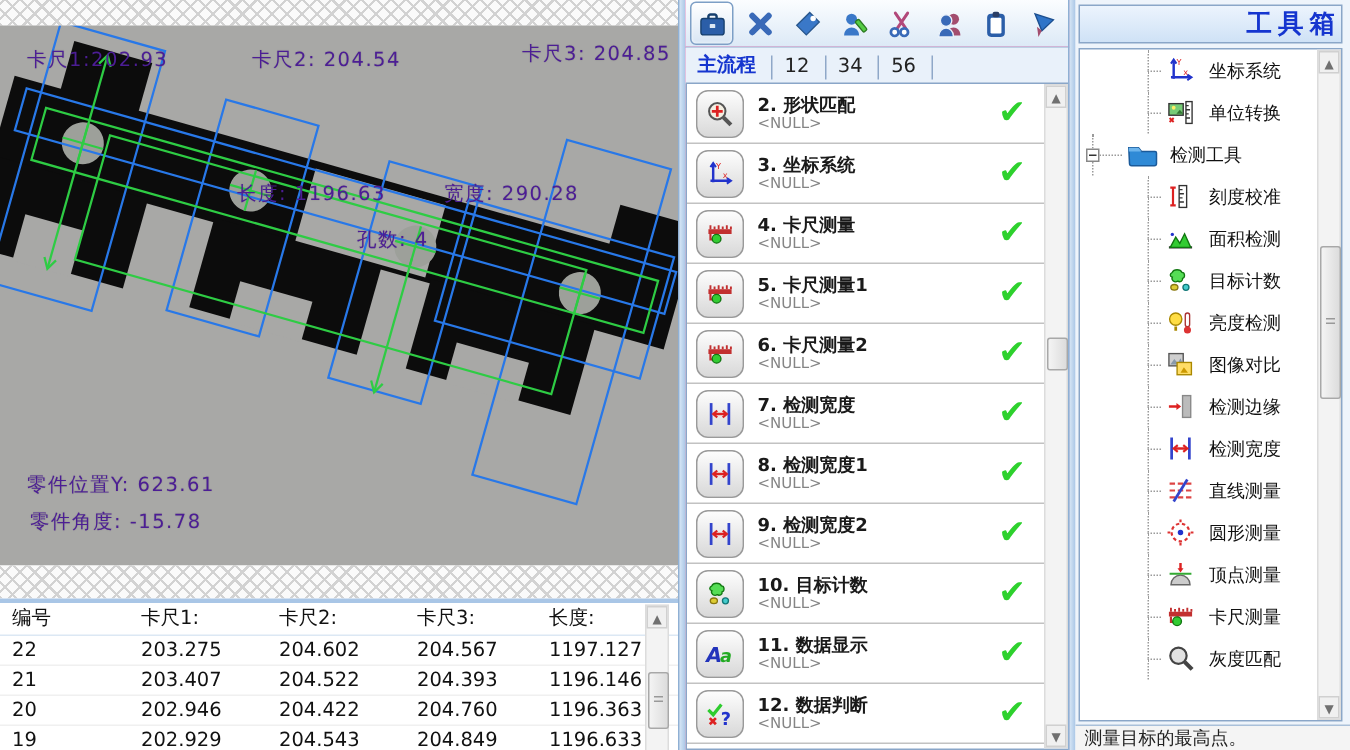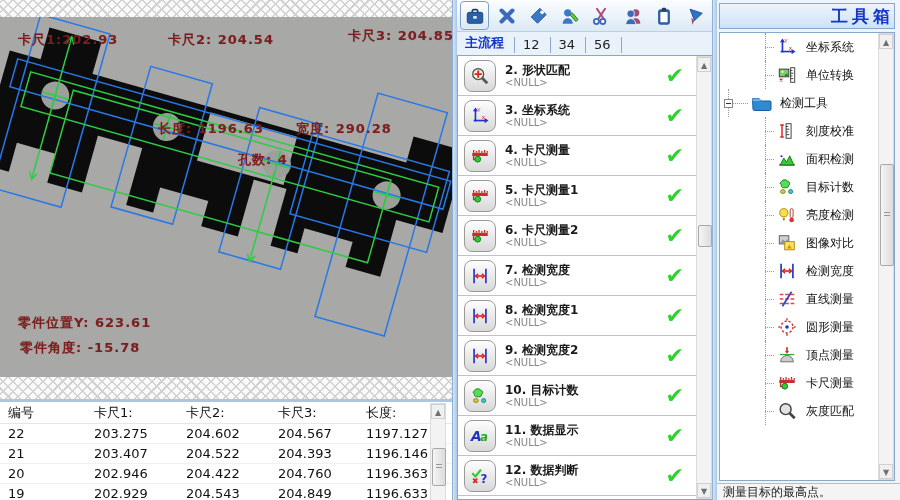--- a/index.html
+++ b/index.html
@@ -7,21 +7,21 @@
        font-family:"DejaVu Sans","Liberation Sans",sans-serif;background:#e8eef7;font-size:12px}
   
   .left-pane{position:absolute;left:0;top:0;width:452px;height:500px;background:#fff}
   .checker{position:absolute;left:0;width:452px;
     background:
       repeating-linear-gradient(45deg,#d2d2d2 0 1.5px,transparent 1.5px 7px),
       repeating-linear-gradient(-45deg,#d2d2d2 0 1.5px,#fafafa 1.5px 7px);}
   .checker.top{top:0;height:17px}
   .checker.bottom{top:377px;height:22px}
   .image-area{position:absolute;left:0;top:17px;width:452px;height:360px;background:#a8a8a6;overflow:hidden}
-  .anno{position:absolute;color:#7f1d1d;font-weight:bold;font-size:13px;letter-spacing:1px;white-space:nowrap;text-shadow:0 0 1px rgba(0,0,0,.2)}
+  .anno{position:absolute;color:#4c1d95;font-weight:normal;font-size:13px;letter-spacing:1px;white-space:nowrap;text-shadow:0 0 1px rgba(0,0,0,.2)}
   
   .tbl{position:absolute;left:0;top:399px;width:452px;height:101px;background:#fff;border-top:3px solid #a9c6e6;overflow:hidden}
   .trow{display:flex;height:19px;line-height:19px;font-size:13px;color:#111;border-bottom:1px solid #f0f0f0}
   .trow.head{height:21px;line-height:21px;border-bottom:1px solid #dce8f4}
   .tcell{padding-left:8px;box-sizing:border-box;overflow:hidden;white-space:nowrap}
   .c0{width:86px}.c1{width:92px}.c2{width:92px}.c3{width:88px}.c4{width:72px}
   
   .vscroll{position:absolute;width:16px;background:#f3f3f3;border:1px solid #dcdcdc;box-sizing:border-box}
   .sarrow{height:15px;line-height:15px;text-align:center;font-size:8px;color:#707070;background:#f0f0f0;border:1px solid #d0d0d0;box-sizing:border-box}
   .sthumb{position:absolute;left:1px;width:12px;background:linear-gradient(90deg,#f4f4f4,#dcdcdc);border:1px solid #a8a8a8;border-radius:2px}
@@ -541,20 +541,34 @@
           </span>
           <span class="tree-label">图像对比</span>
         </div>
         <div class="tree-row">
           <span class="dot-v" style="left:45px;top:0;height:14px"></span>
           <span class="dot-v" style="left:45px;top:14px;height:14px"></span>
           <span class="dot-h" style="left:45px;top:14px;width:9px"></span>
           <span style="width:56px;flex:0 0 56px"></span>
           <span class="tree-icon">
             <svg width="20" height="20" viewBox="0 0 22 22">
+              <rect x="12.5" y="3" width="6" height="16" fill="#bbb" stroke="#888"></rect>
+              <line x1="2.5" y1="11" x2="10" y2="11" stroke="#d22" stroke-width="2"></line>
+              <path d="M8 8.5l3.5 2.5L8 13.5z" fill="#d22"></path>
+            </svg>
+          </span>
+          <span class="tree-label">检测边缘</span>
+        </div>
+        <div class="tree-row">
+          <span class="dot-v" style="left:45px;top:0;height:14px"></span>
+          <span class="dot-v" style="left:45px;top:14px;height:14px"></span>
+          <span class="dot-h" style="left:45px;top:14px;width:9px"></span>
+          <span style="width:56px;flex:0 0 56px"></span>
+          <span class="tree-icon">
+            <svg width="20" height="20" viewBox="0 0 22 22">
               <line x1="4.5" y1="3" x2="4.5" y2="19" stroke="#3344cc" stroke-width="2"></line>
               <line x1="17.5" y1="3" x2="17.5" y2="19" stroke="#3344cc" stroke-width="2"></line>
               <line x1="6.5" y1="11" x2="15.5" y2="11" stroke="#d22" stroke-width="1.8"></line>
               <path d="M9 8.5L6 11l3 2.5M13 8.5L16 11l-3 2.5" fill="none" stroke="#d22" stroke-width="1.6"></path>
             </svg>
           </span>
           <span class="tree-label">检测宽度</span>
         </div>
         <div class="tree-row">
           <span class="dot-v" style="left:45px;top:0;height:14px"></span>

